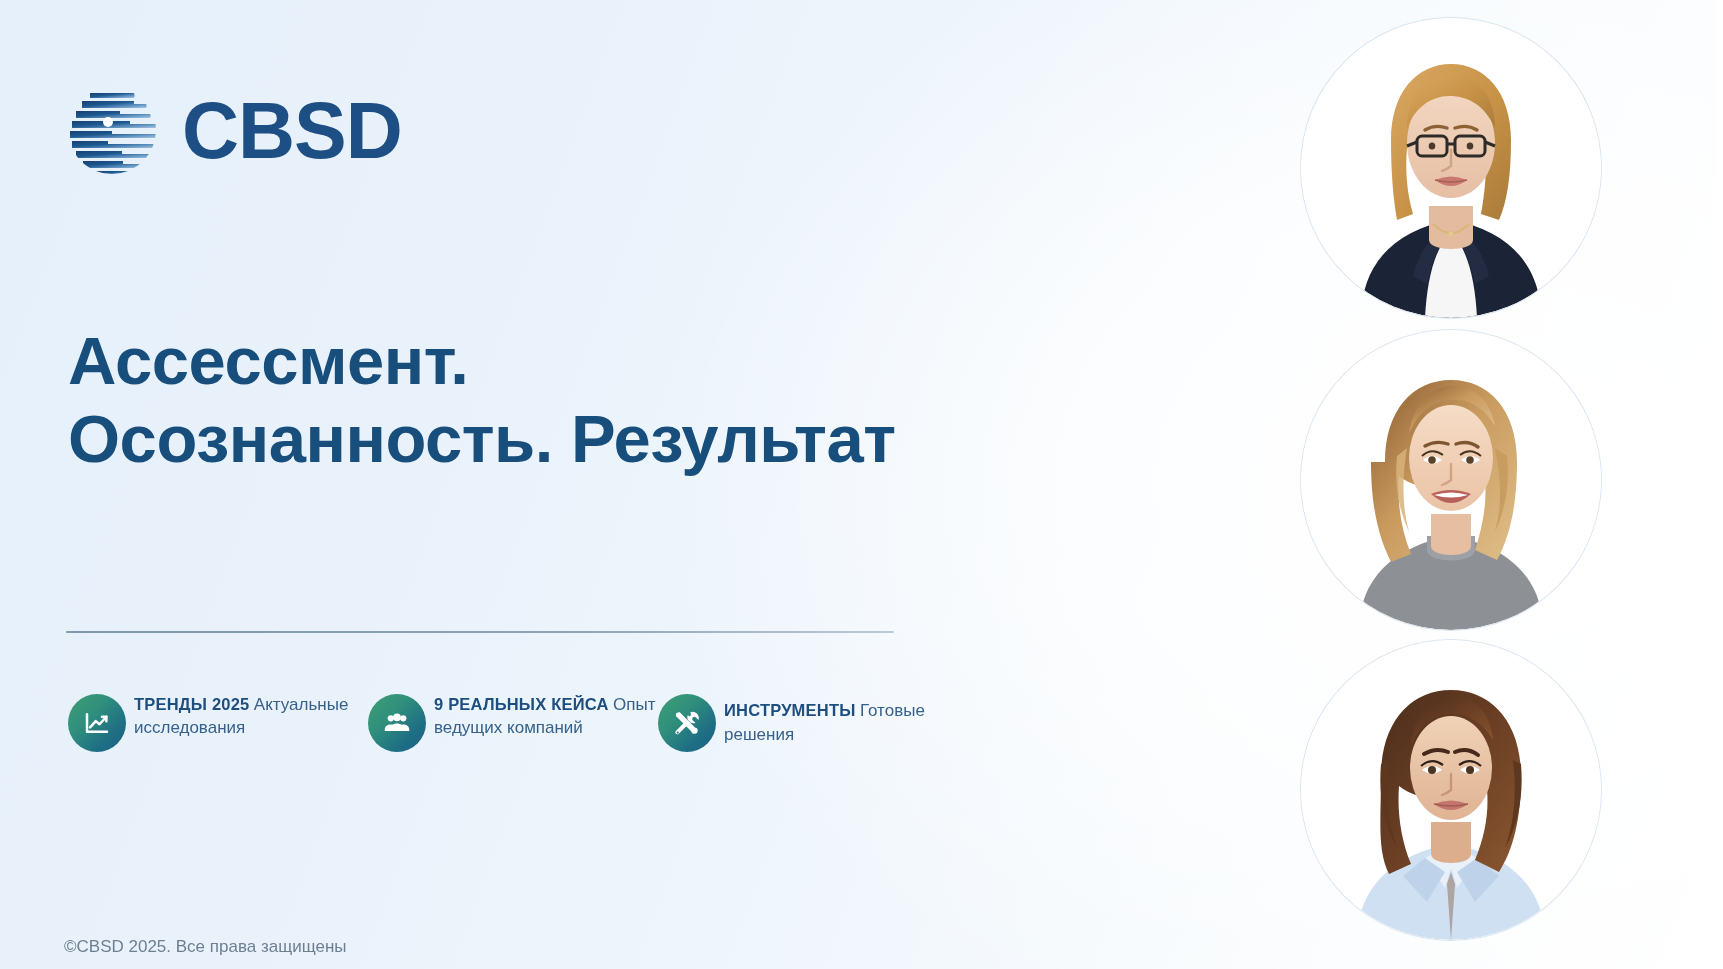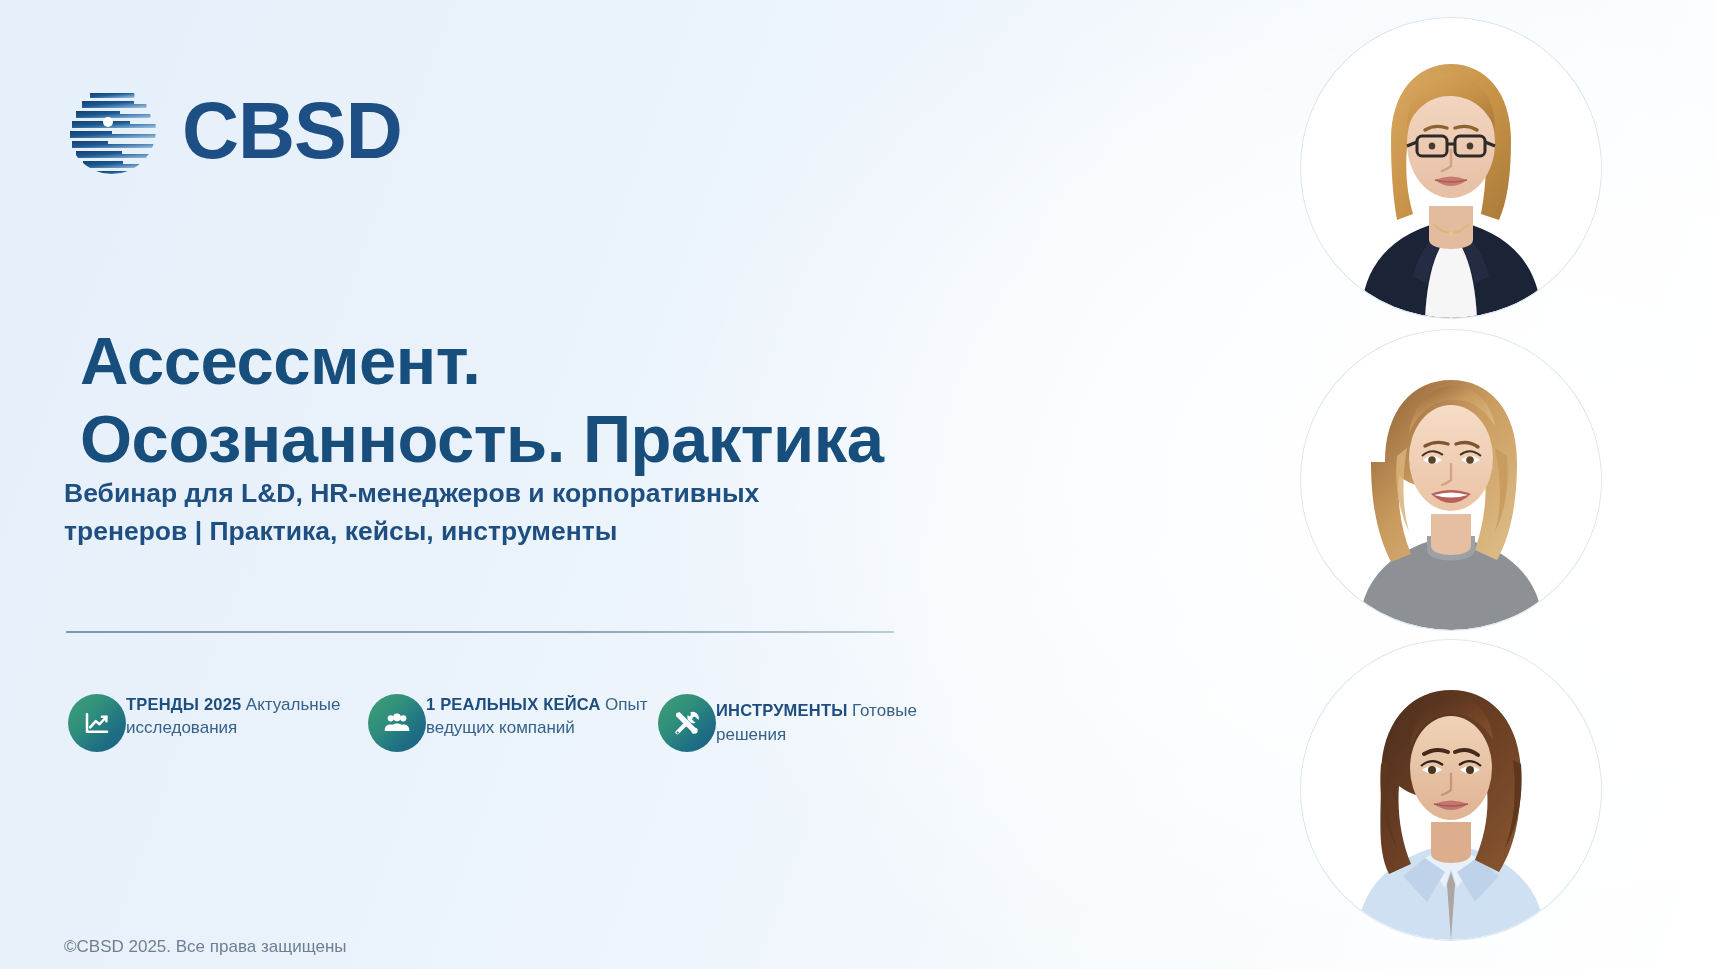--- a/index.html
+++ b/index.html
@@ -50,21 +50,21 @@
     letter-spacing: -1px;
     color: #1d4e84;
     line-height: 1;
     white-space: nowrap;
     font-family: "Liberation Sans", "DejaVu Sans", sans-serif;
   }
 
   
   .title {
     position: absolute;
-    left: 16px;
+    left: 4px;
     top: 277px;
     width: 1010px;
     font-size: 67px;
     line-height: 1.16;
     font-weight: 700;
     color: #174E7C;
     letter-spacing: -0.5px;
   }
   .title .line { display: block; white-space: nowrap; }
 
@@ -96,21 +96,21 @@
   .features {
     position: absolute;
     left: 4px;
     top: 692px;
     display: flex;
     align-items: flex-start;
   }
   .feature {
     display: flex;
     align-items: flex-start;
-    gap: 0;
+    gap: 8px;
   }
   .feature.f1 { width: 300px; }
   .feature.f2 { width: 290px; }
   .feature.f3 { width: 300px; align-items: center; }
   .feature-icon {
     width: 58px;
     height: 58px;
     flex: 0 0 58px;
     border-radius: 50%;
     background: linear-gradient(135deg, #3f9f73 0%, #2f8f7c 38%, #1f6f84 72%, #1c5f84 100%);
@@ -206,27 +206,23 @@
             <path d="M30 89 h36 a4 4 0 0 1 0 4 H30 z"></path>
             <circle cx="44" cy="40" r="5" fill="#ffffff"></circle>
           </g>
         </svg>
       </span>
       <span class="logo-word">CBSD</span>
     </div>
 
     <h1 class="title">
       <span class="line">Ассессмент.</span>
-      <span class="line">Осознанность. Практика</span>
+      <span class="line">Осознанность. Результат</span>
     </h1>
 
-    <div class="subtitle">
-      <span class="line">Вебинар для L&amp;D, HR-менеджеров и корпоративных</span>
-      <span class="line">тренеров | Практика, кейсы, инструменты</span>
-    </div>
 
     <div class="divider"></div>
 
     <div class="features">
 
       <div class="feature f1">
         <span class="feature-icon">
           <svg width="30" height="30" viewBox="0 0 24 24" fill="none" stroke="#ffffff" stroke-width="2" stroke-linecap="round" stroke-linejoin="round" aria-hidden="true">
             <path d="M4 5 v14 h16"></path>
             <path d="M6.5 15.5 L11 10.5 L14 13 L19.5 7"></path>
@@ -244,21 +240,21 @@
           <svg width="30" height="30" viewBox="0 0 24 24" fill="#ffffff" aria-hidden="true">
             <circle cx="7" cy="8.2" r="2.5"></circle>
             <circle cx="17" cy="8.2" r="2.5"></circle>
             <circle cx="12" cy="7.4" r="3.1"></circle>
             <path d="M2.2 17.2c0-2.5 2.1-4 4.8-4 1.1 0 2.1.25 2.9.7-1.1.85-1.75 2-1.75 3.3v1.1H2.2z"></path>
             <path d="M21.8 17.2c0-2.5-2.1-4-4.8-4-1.1 0-2.1.25-2.9.7 1.1.85 1.75 2 1.75 3.3v1.1h5.95z"></path>
             <path d="M12 12.4c3 0 5.2 1.7 5.2 4.4v1.5H6.8v-1.5c0-2.7 2.2-4.4 5.2-4.4z"></path>
           </svg>
         </span>
         <span class="feature-text">
-          <span class="feature-title">1 РЕАЛЬНЫХ КЕЙСА</span>
+          <span class="feature-title">9 РЕАЛЬНЫХ КЕЙСА</span>
           <span class="feature-desc">Опыт ведущих компаний</span>
         </span>
       </div>
 
       <div class="feature f3">
         <span class="feature-icon">
           <svg width="30" height="30" viewBox="0 0 24 24" aria-hidden="true">
             <g fill="#ffffff">
               <path d="M14.1 3.2a5 5 0 0 1 6.5 6.2l-2.7-2.7-1.9.5-.5 1.9 2.7 2.7a5 5 0 0 1-6.2-6.5l1.3 1.3 1.3-1.3z" transform="translate(0.6,0.2)"></path>
               <path d="M3.1 18.3 11 10.4l2.3 2.3-7.9 7.9a1.6 1.6 0 1 1-2.3-2.3z"></path>

